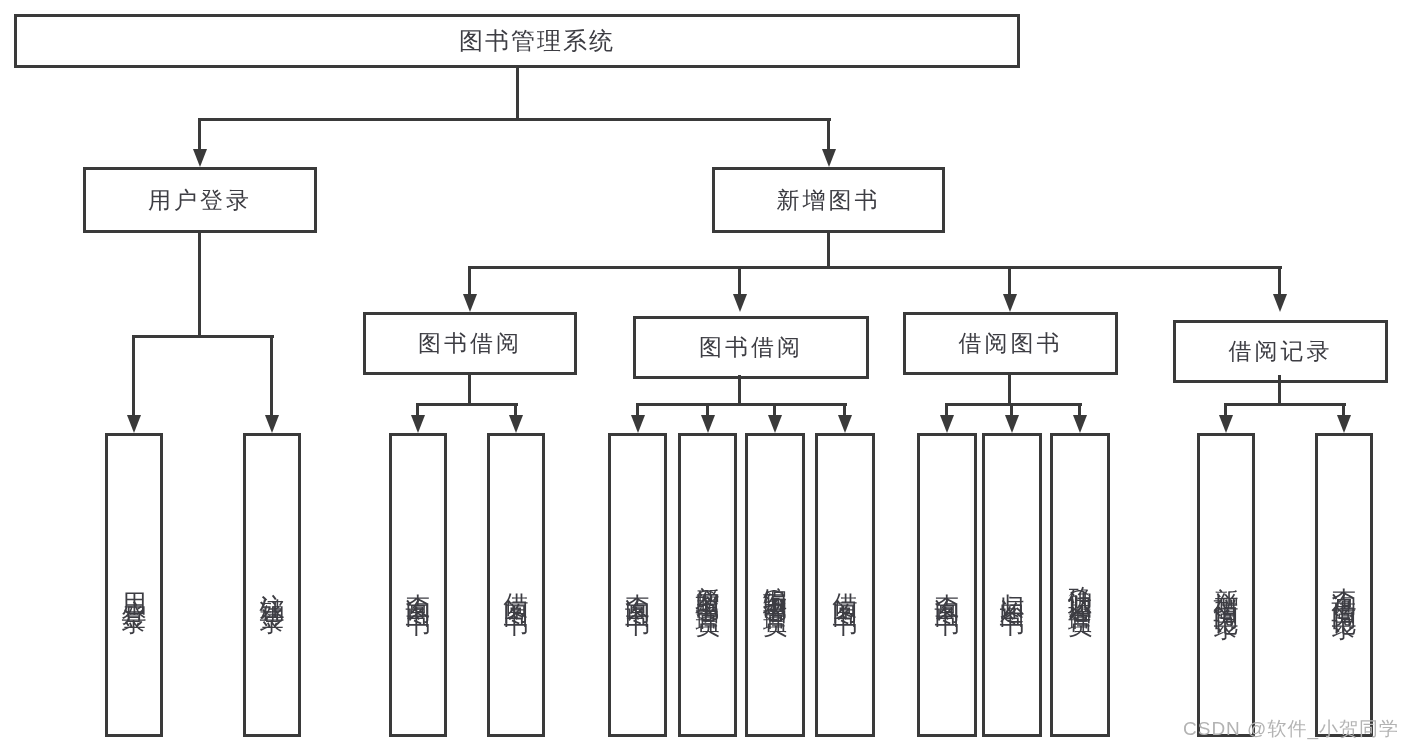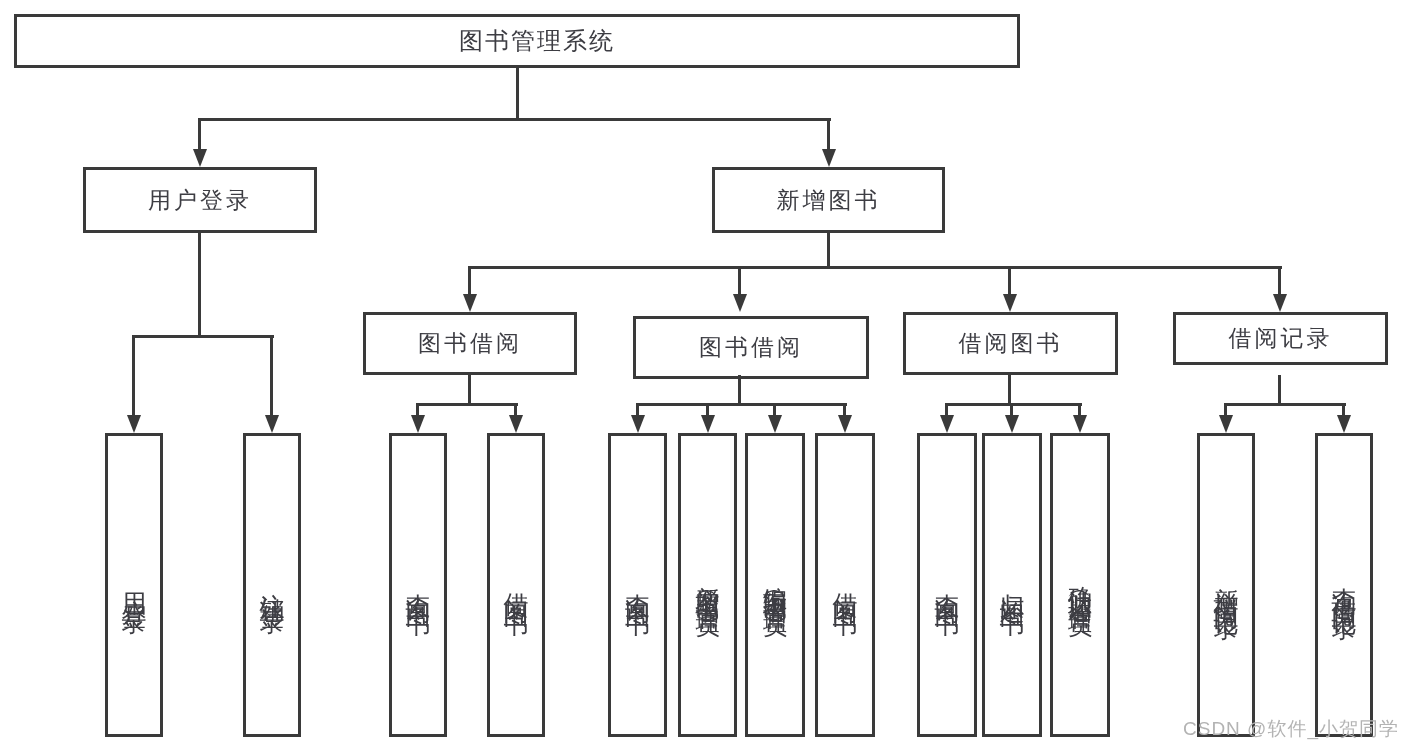--- a/index.html
+++ b/index.html
@@ -108,21 +108,21 @@
 
   <div class="node h" style="left:363px; top:312px; width:214px; height:63px;">
     <span>图书借阅</span>
   </div>
   <div class="node h" style="left:633px; top:316px; width:236px; height:63px;justify-content:center;">
     <span>图书借阅</span>
   </div>
   <div class="node h" style="left:903px; top:312px; width:215px; height:63px;">
     <span>借阅图书</span>
   </div>
-  <div class="node h" style="left:1173px; top:312px; width:215px; height:53px;font-family:Liberation Mono, monospace;">
+  <div class="node h" style="left:1173px; top:320px; width:215px; height:63px;font-family:Liberation Mono, monospace;">
     <span>借阅记录</span>
   </div>
 
   <div class="vline" style="left:468px; top:375px; height:28px;"></div>
   <div class="hline" style="left:416px; top:403px; width:102px;"></div>
   <div class="drop" style="left:416px; top:403px; height:12px;"></div>
   <div class="drop" style="left:514px; top:403px; height:12px;"></div>
 
   <div class="vline" style="left:738px; top:375px; height:28px;"></div>
   <div class="hline" style="left:636px; top:403px; width:211px;"></div>

